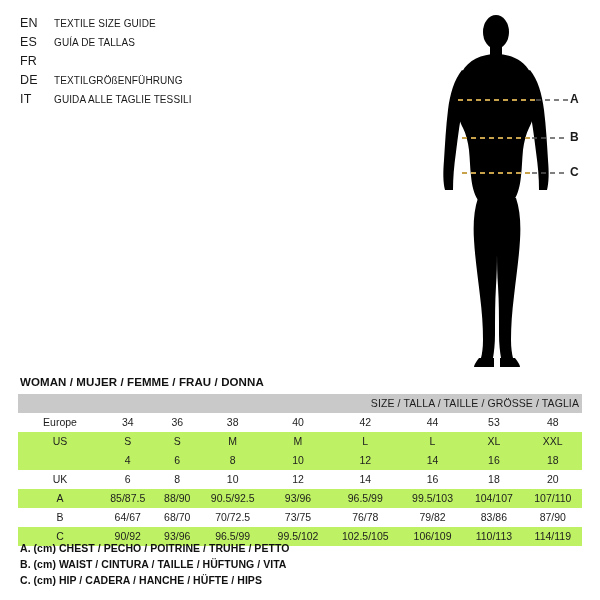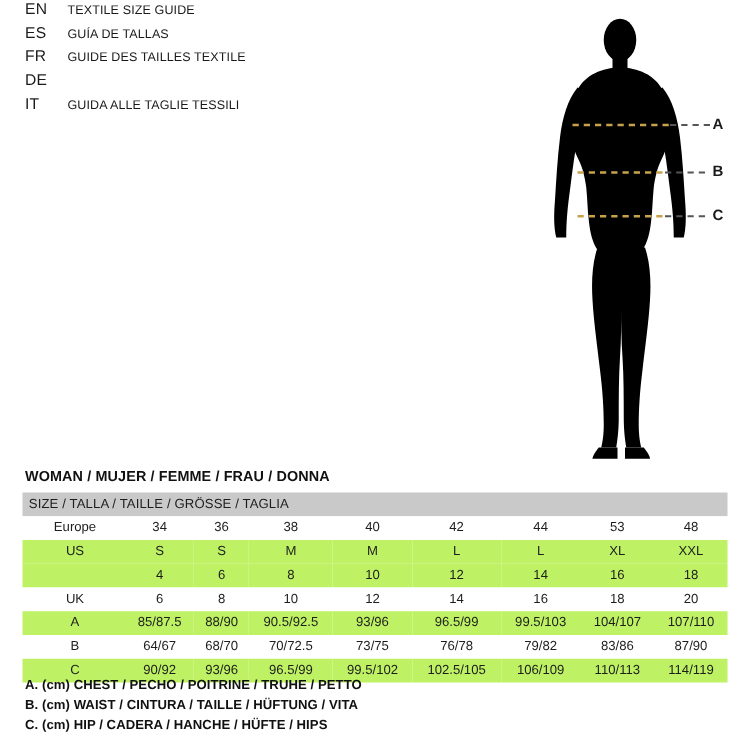--- a/index.html
+++ b/index.html
@@ -17,21 +17,21 @@
   .page {
     position: relative;
     width: 600px;
     height: 600px;
     box-sizing: border-box;
   }
 
   
   .lang-block {
     position: absolute;
-    top: 0;
+    top: 16px;
     left: 20px;
     width: 300px;
   }
   .lang-row {
     display: flex;
     align-items: baseline;
     height: 19px;
   }
   .lang-code {
     width: 34px;
@@ -83,21 +83,21 @@
     padding: 2px 3px;
     text-align: center;
     font-weight: normal;
     height: 15px;
     line-height: 13px;
   }
   table.size-table tr.head-row {
     background: #c9c9c9;
   }
   table.size-table tr.head-row td {
-    text-align: left;
+    text-align: right;
     font-size: 10.5px;
     padding-left: 5px;
     letter-spacing: .1px;
   }
   table.size-table tr.shade td {
     background: #bef264;
   }
   table.size-table tr.plain td {
     background: #ffffff;
   }
@@ -131,24 +131,24 @@
     <div class="lang-row">
       <span class="lang-code">EN</span>
       <span class="lang-title">TEXTILE SIZE GUIDE</span>
     </div>
     <div class="lang-row">
       <span class="lang-code">ES</span>
       <span class="lang-title">GUÍA DE TALLAS</span>
     </div>
     <div class="lang-row">
       <span class="lang-code">FR</span>
-      <span class="lang-title">GUIDE DES TAILLES TEXTILE</span>
     </div>
     <div class="lang-row">
       <span class="lang-code">DE</span>
+      <span class="lang-title">TEXTILGRÖßENFÜHRUNG</span>
     </div>
     <div class="lang-row">
       <span class="lang-code">IT</span>
       <span class="lang-title">GUIDA ALLE TAGLIE TESSILI</span>
     </div>
   </div>
 
   <div class="figure-wrap">
     <svg class="figure-svg" width="190" height="360" viewBox="0 0 190 360">
 

